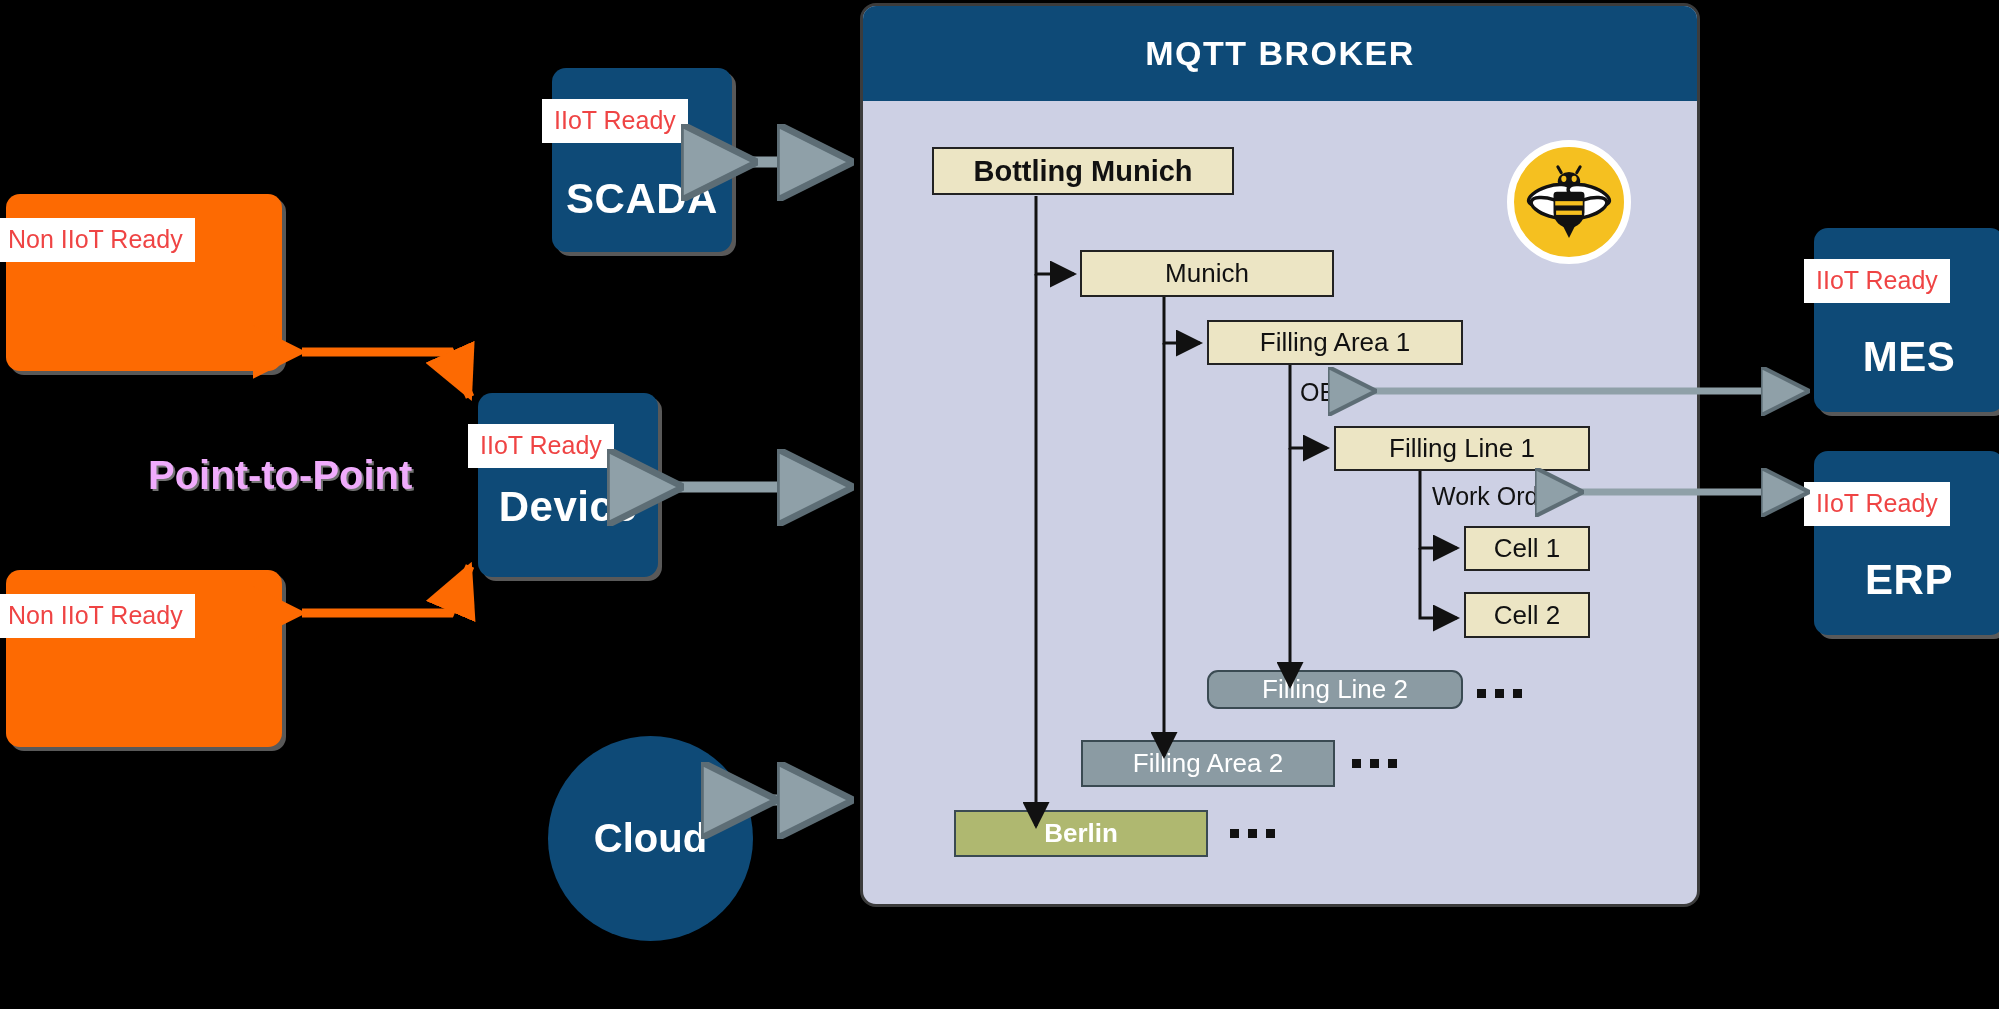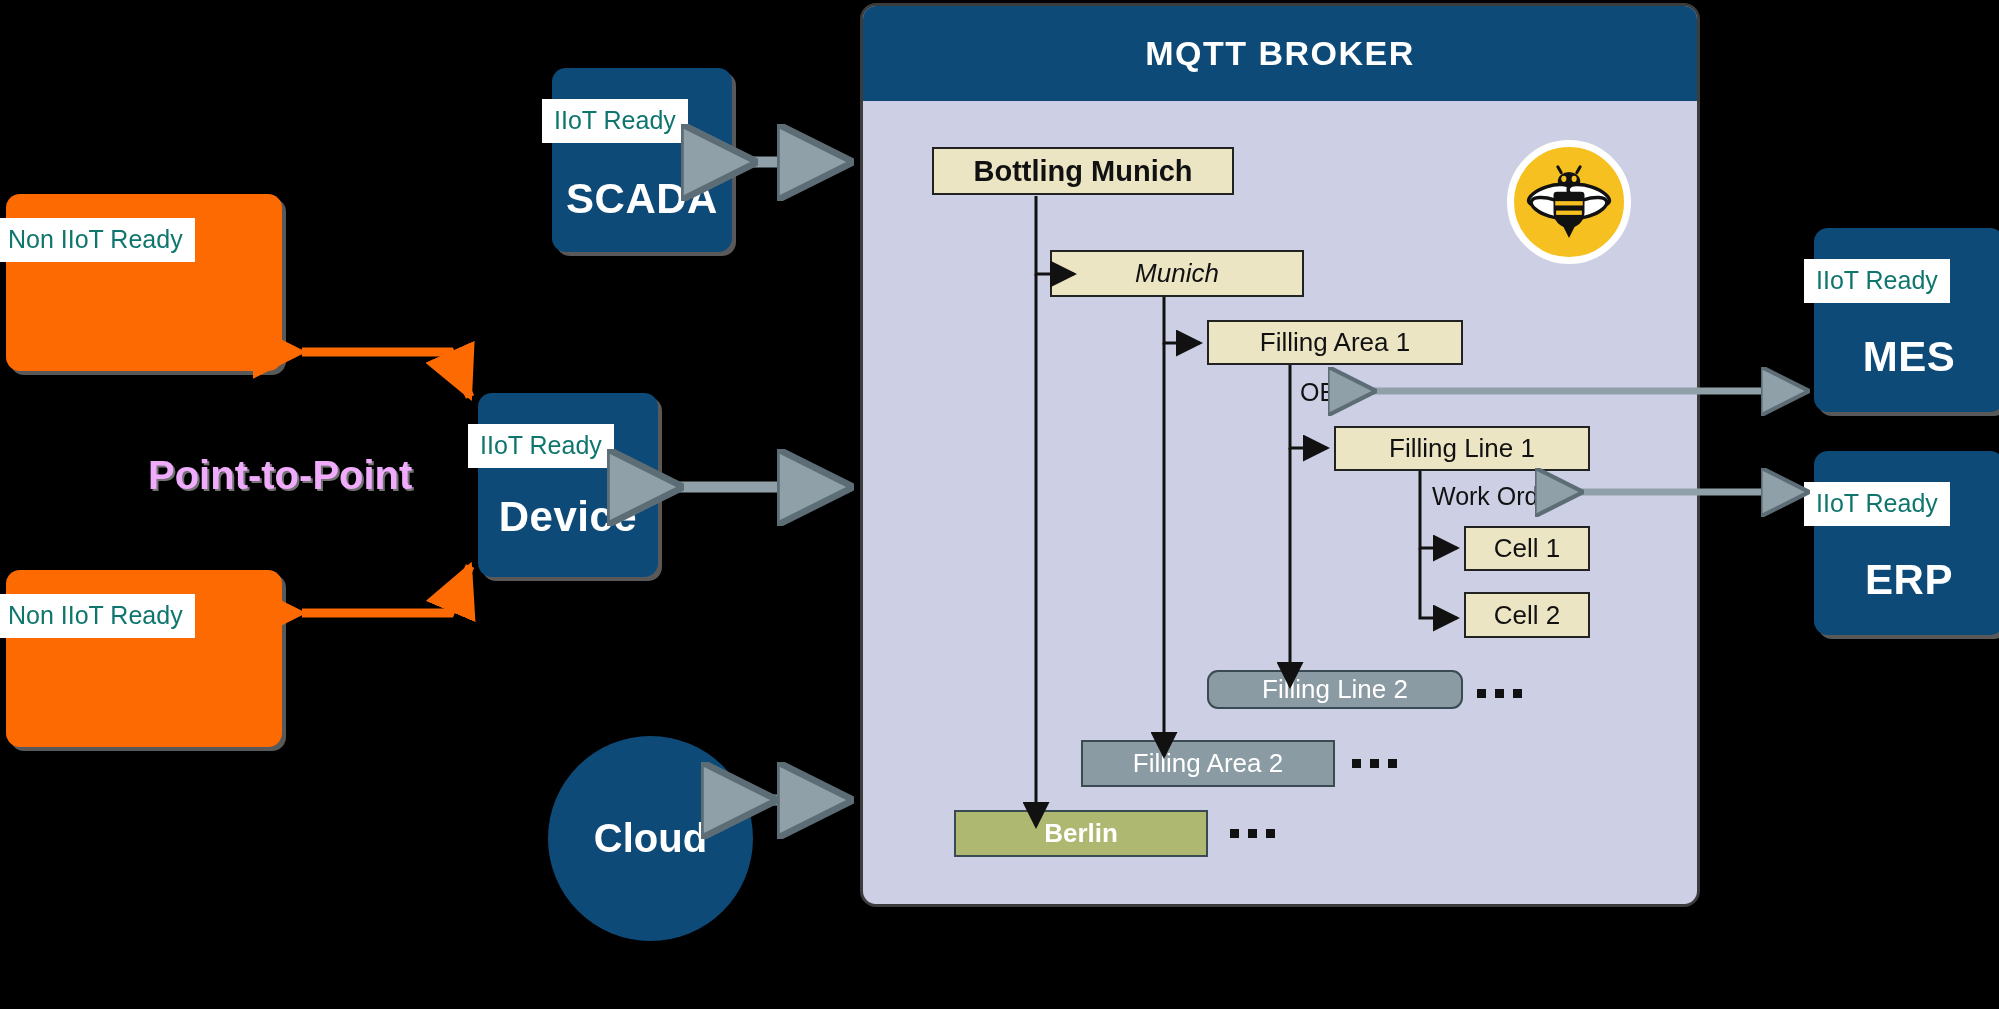--- a/index.html
+++ b/index.html
@@ -4,21 +4,21 @@
 <style>
   html,body{margin:0;padding:0;background:#000;}
   body{width:1999px;height:1009px;position:relative;overflow:hidden;
        font-family:"Liberation Sans",sans-serif;}
   .abs{position:absolute;box-sizing:border-box;}
 
   
   .card{border-radius:14px;background:#0e4a77;box-shadow:4px 4px 0 rgba(255,255,255,.35);
         display:flex;flex-direction:column;align-items:center;justify-content:flex-start;}
   .card.orange{background:#fd6a02;}
-  .card .tag{background:#ffffff;color:#0f766e;font-size:25px;line-height:1;
+  .card .tag{background:#ffffff;color:#ef4444;font-size:25px;line-height:1;
         padding:9px 12px 10px 12px;white-space:nowrap;position:absolute;left:-10px;}
   .card .big{color:#fff;font-weight:bold;font-size:42px;letter-spacing:.5px;
         position:absolute;left:0;right:0;text-align:center;}
 
   
   #broker{background:#cdd0e4;border:3px solid #3c3c3c;border-radius:16px;overflow:hidden;}
   #broker-header{background:#0e4a77;color:#fff;font-weight:bold;font-size:34px;
         letter-spacing:1.5px;display:flex;align-items:center;justify-content:center;}
 
   
@@ -55,21 +55,21 @@
 </div>
 
 <div class="abs card orange" style="left:6px;top:570px;width:276px;height:177px;">
   <span class="tag" style="top:24px;">Non IIoT Ready</span>
 </div>
 
 <div class="abs p2p" style="left:148px;top:453px;">Point-to-Point</div>
 
 <div class="abs card" style="left:478px;top:393px;width:180px;height:184px;">
   <span class="tag" style="top:31px;">IIoT Ready</span>
-  <span class="big" style="top:100px;">Device</span>
+  <span class="big" style="top:90px;">Device</span>
 </div>
 
 <div class="abs card" style="left:552px;top:68px;width:180px;height:184px;">
   <span class="tag" style="top:31px;">IIoT Ready</span>
   <span class="big" style="top:107px;">SCADA</span>
 </div>
 
 <div class="abs cloud" style="left:548px;top:736px;width:205px;height:205px;">
   <span>Cloud</span>
 </div>
@@ -111,21 +111,21 @@
       <rect x="35" y="60" width="30" height="5" fill="#f5c020"></rect>
       <path d="M42 76 L58 76 L50 92 z"></path>
     </g>
   </svg>
 </div>
 
 <div class="abs node root" style="left:932px;top:147px;width:302px;height:48px;">
   <span>Bottling Munich</span>
 </div>
 
-<div class="abs node" style="left:1050px;top:250px;width:254px;height:47px;font-style:italic;">
+<div class="abs node" style="left:1080px;top:250px;width:254px;height:47px;">
   <span>Munich</span>
 </div>
 
 <div class="abs node" style="left:1207px;top:320px;width:256px;height:45px;">
   <span>Filling Area 1</span>
 </div>
 
 <div class="abs leaf-label" style="left:1300px;top:378px;">OEE</div>
 
 <div class="abs node" style="left:1334px;top:426px;width:256px;height:45px;">

